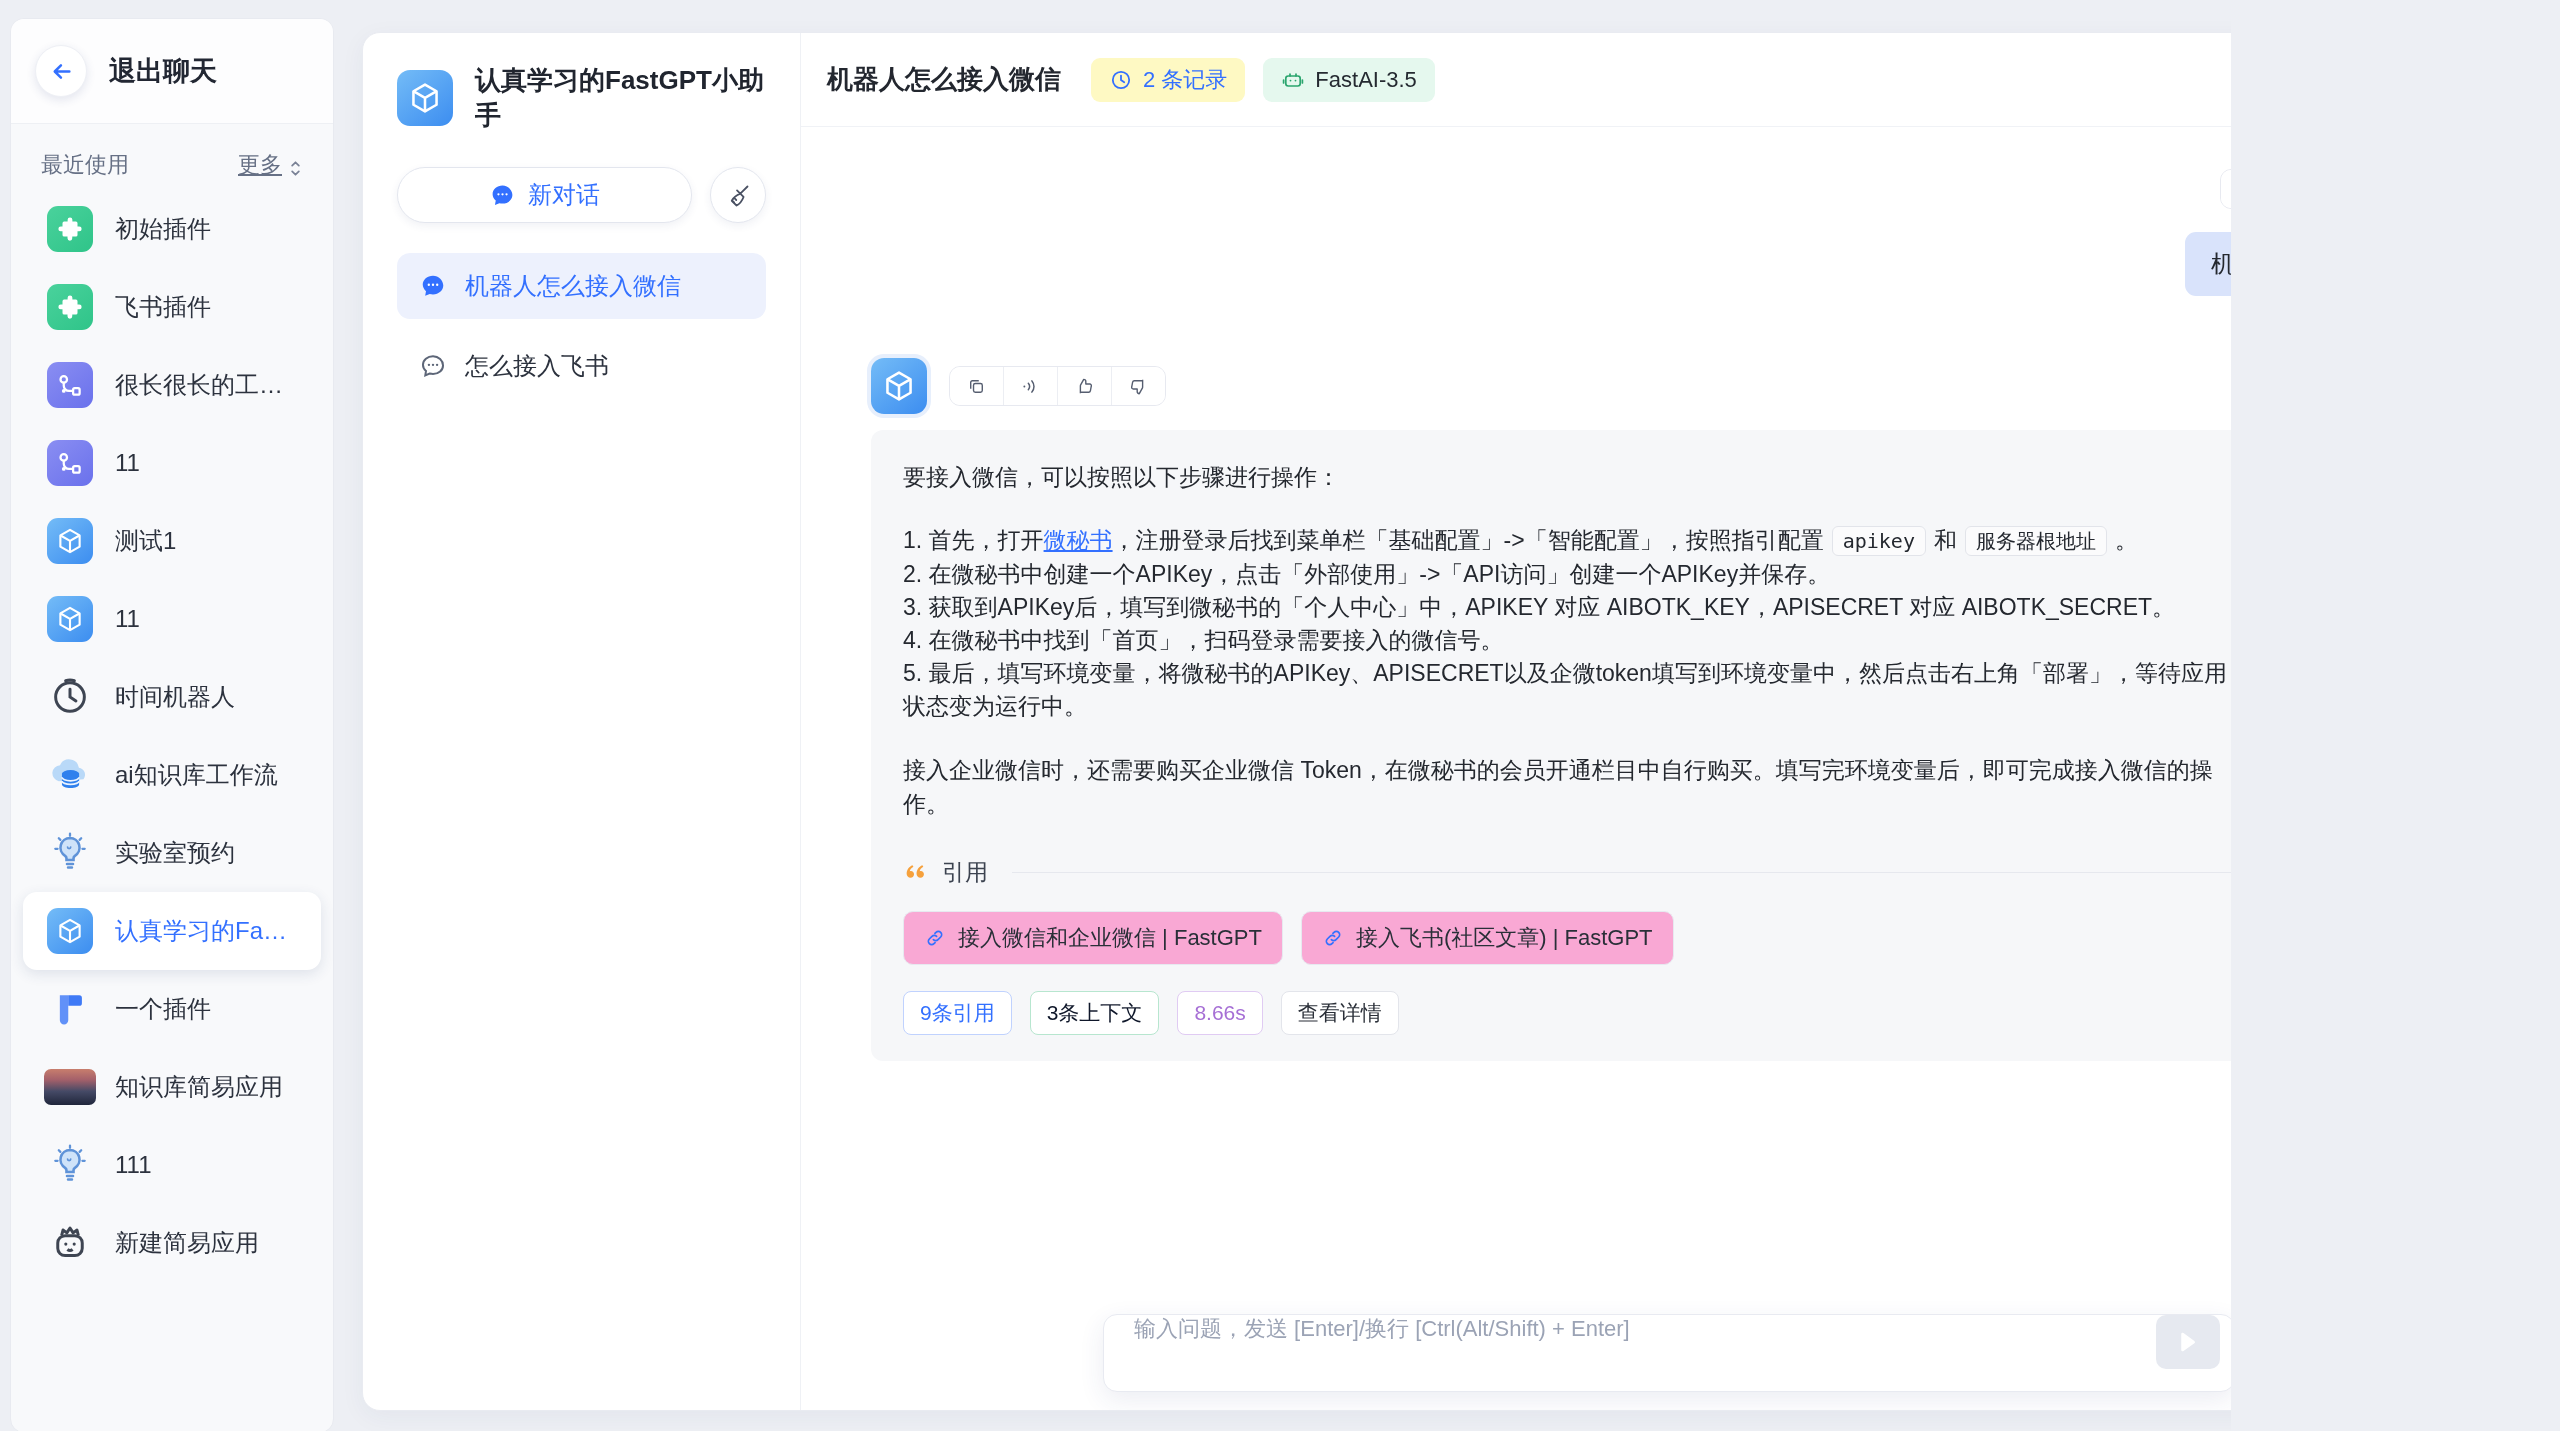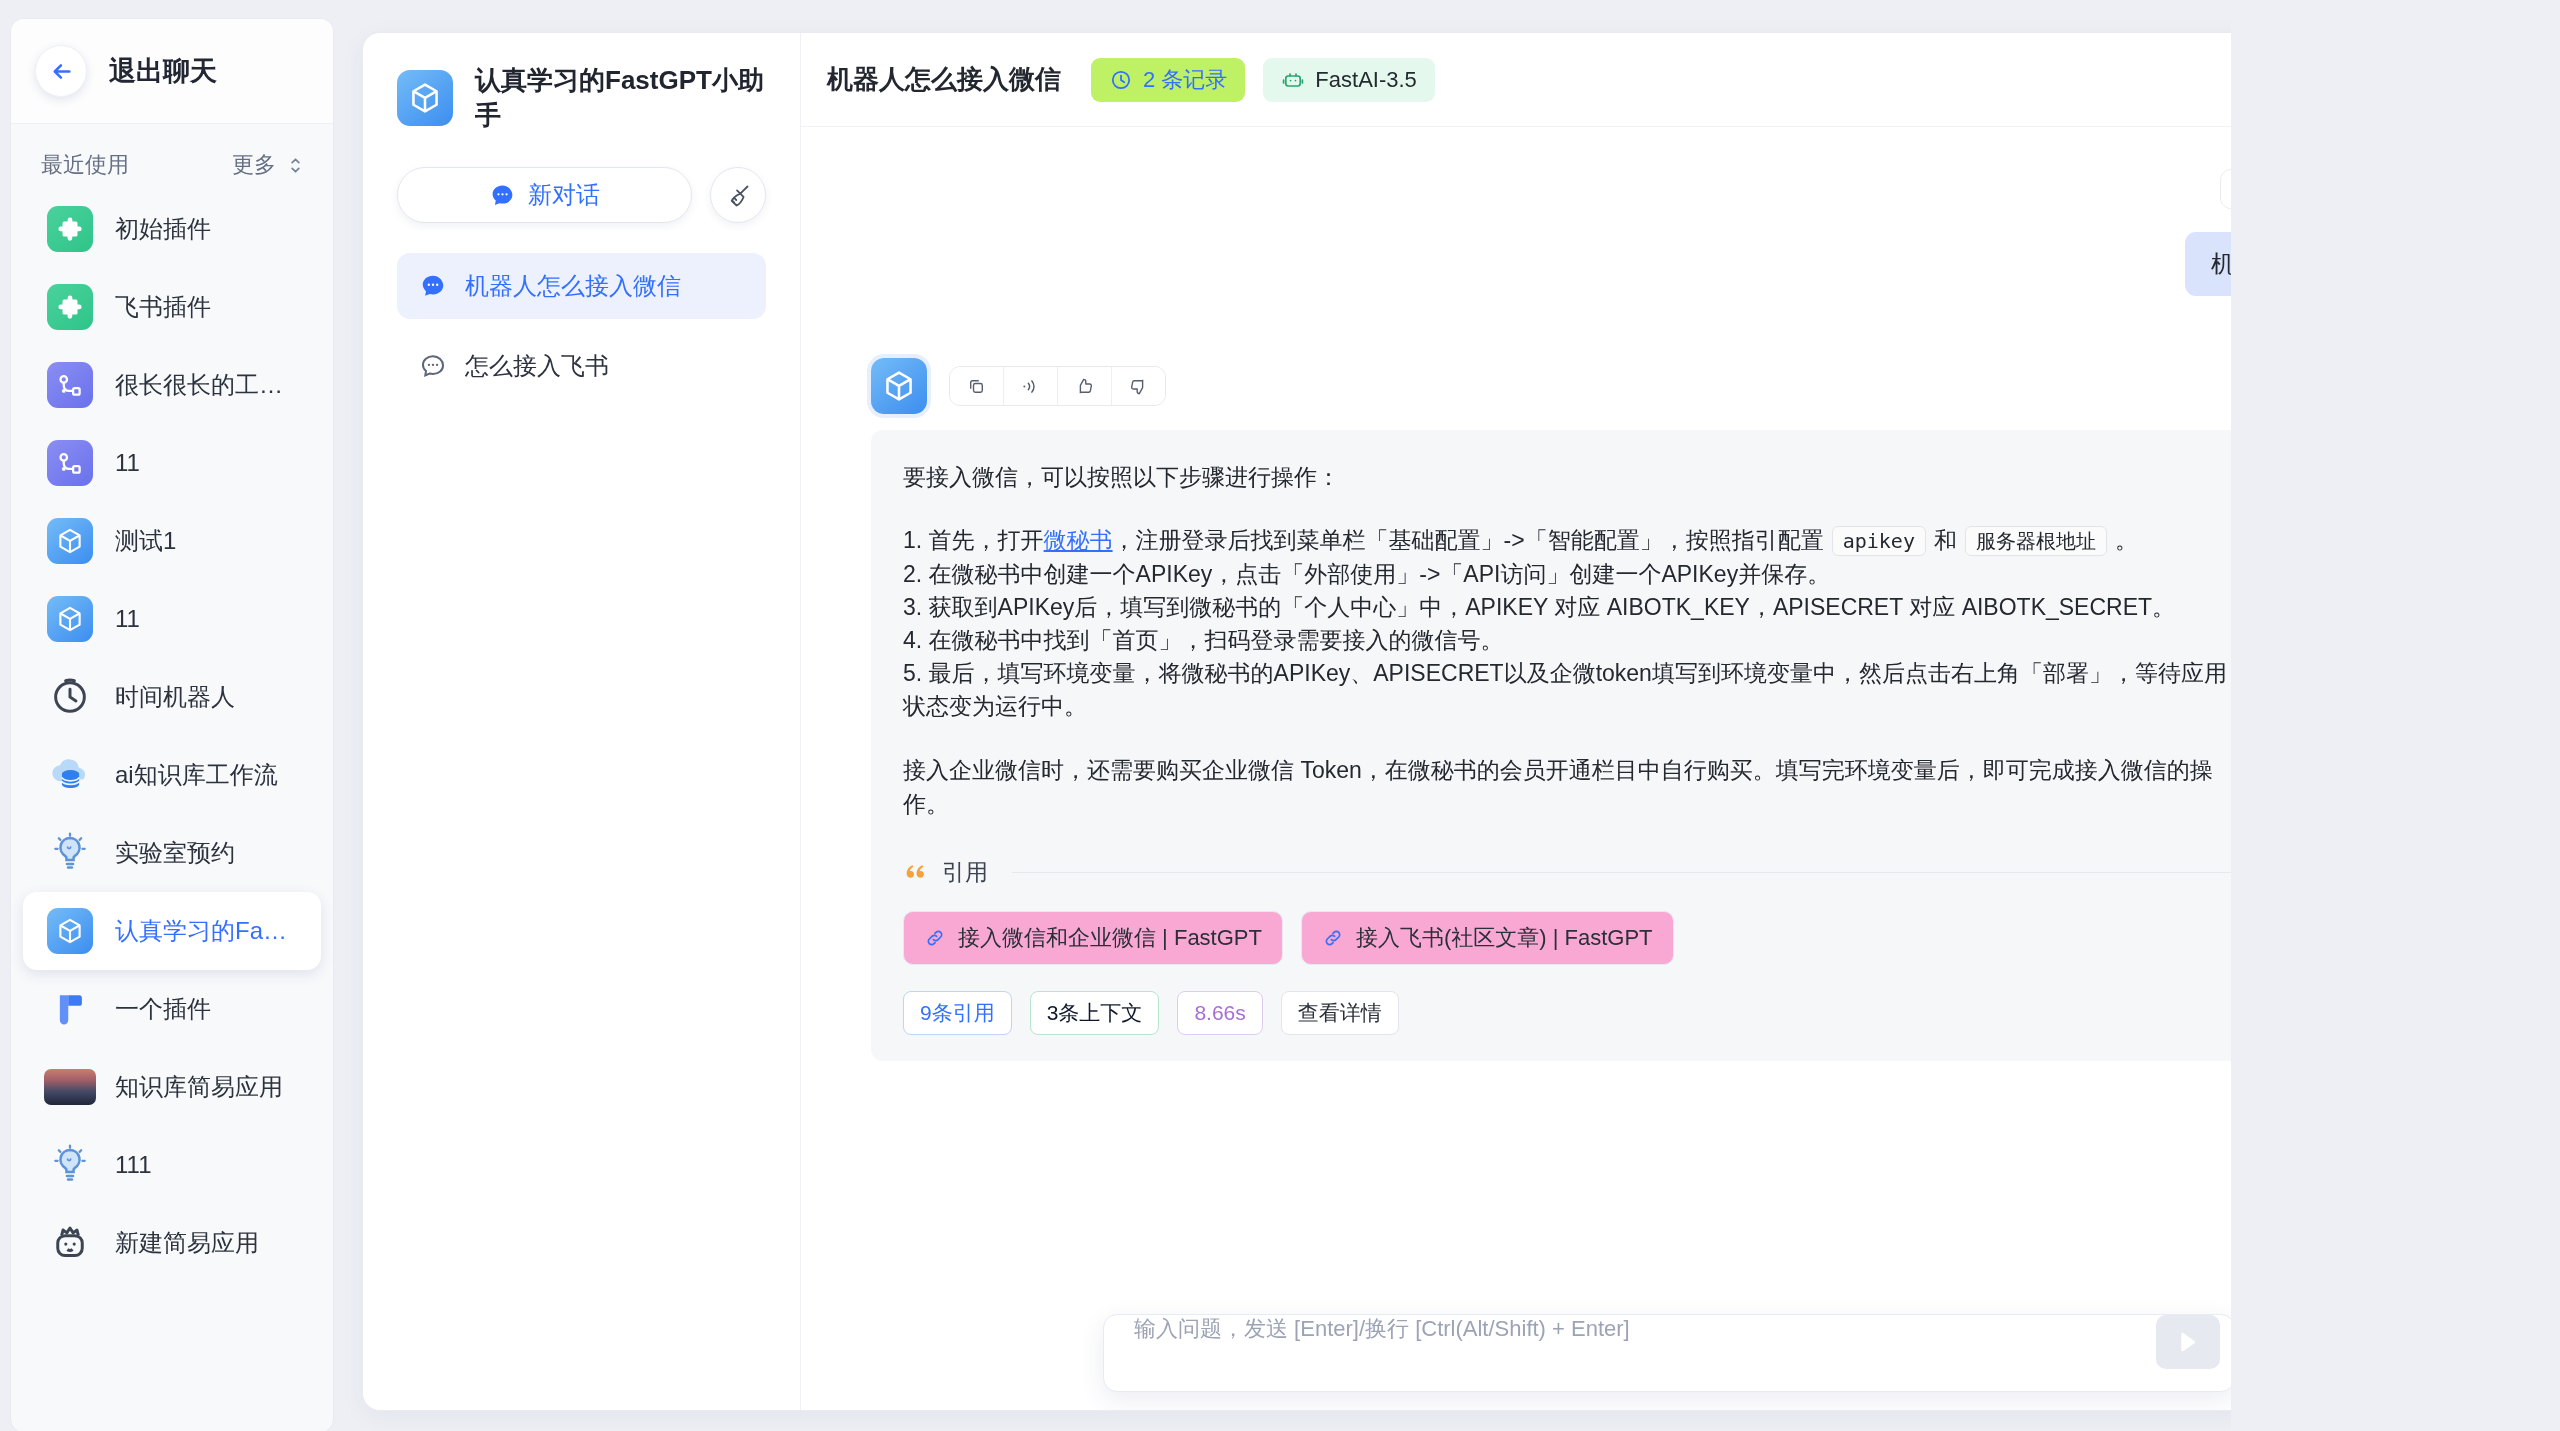--- a/index.html
+++ b/index.html
@@ -13,21 +13,21 @@
   .sidebar-card{position:absolute;left:10px;top:8px;width:324px;height:1415px;
     background:#f8f9fb;border:1px solid #e8eaf0;border-radius:14px;overflow:hidden;box-sizing:border-box;}
   .sb-header{height:104px;background:#fdfdfe;border-bottom:1px solid #eef0f4;
     display:flex;align-items:center;padding:0 24px;gap:22px;}
   .back-btn{width:52px;height:52px;border-radius:50%;background:#fff;border:1px solid #eef0f5;
     box-shadow:0 3px 10px rgba(40,60,120,.12);display:flex;align-items:center;justify-content:center;cursor:pointer;flex:none;}
   .back-btn svg{width:27px;height:27px}
   .exit-title{font-size:27px;font-weight:600;color:#222733;}
   .sb-recent-row{display:flex;justify-content:space-between;align-items:center;
     padding:26px 26px 0 30px;color:#667085;font-size:22px;}
-  .more{display:flex;align-items:center;gap:8px;cursor:pointer;}
+  .more{display:flex;align-items:flex-end;gap:2px;cursor:pointer;text-decoration:underline;}
   .more svg{width:23px;height:23px}
   .sb-list{padding:10px 12px 0 12px;}
   .side-item{display:flex;align-items:center;gap:22px;height:78px;padding:0 24px;
     border-radius:14px;font-size:24px;color:#2c323e;cursor:pointer;}
   .side-item .lbl{max-width:210px;overflow:hidden;text-overflow:ellipsis;white-space:nowrap;}
   .side-item.selected{background:#fff;box-shadow:0 4px 14px rgba(35,55,105,.12);color:#3370ff;}
   .side-ico{width:46px;height:46px;border-radius:11px;display:flex;align-items:center;justify-content:center;flex:none;}
   .side-ico svg{width:30px;height:30px}
   .side-ico.plain svg{width:42px;height:42px}
   .grad-indigo{background:linear-gradient(140deg,#8a8ef2,#6a71ec);}
@@ -62,21 +62,21 @@
   .conv-item.selected{background:#edf1fd;color:#3370ff;}
   .conv-item.selected svg{color:#3370ff}
 
   
   .chat-col{flex:1;display:flex;flex-direction:column;min-width:0;}
   .chat-header{height:93px;border-bottom:1px solid #f0f2f6;display:flex;align-items:center;
     padding:0 58px 0 26px;gap:18px;flex:none;}
   .chat-header h1{font-size:26px;font-weight:600;color:#23272f;margin:0 12px 0 0;}
   .badge{height:44px;border-radius:9px;display:flex;align-items:center;gap:10px;padding:0 18px;font-size:22px;}
   .badge svg{width:24px;height:24px}
-  .badge-blue{background:#bef264;color:#3370ff;}
+  .badge-blue{background:#fef9c3;color:#3370ff;}
   .badge-green{background:#e5f8ee;color:#252a31;}
   .spacer{flex:1}
   .more-dots{width:64px;height:62px;border-radius:13px;background:#fff;border:1px solid #e7e9f0;
     box-shadow:0 2px 6px rgba(40,60,120,.06);display:flex;align-items:center;justify-content:center;cursor:pointer;}
   .more-dots svg{width:30px;height:30px}
 
   .messages{flex:1;position:relative;overflow:hidden;padding:36px 84px 0 70px;}
   .msg-user{display:flex;flex-direction:column;align-items:flex-end;}
   .row-top{display:flex;align-items:center;gap:18px;}
   .tool-group{display:flex;background:#fff;border:1px solid #e7e9f0;border-radius:11px;overflow:hidden;}

